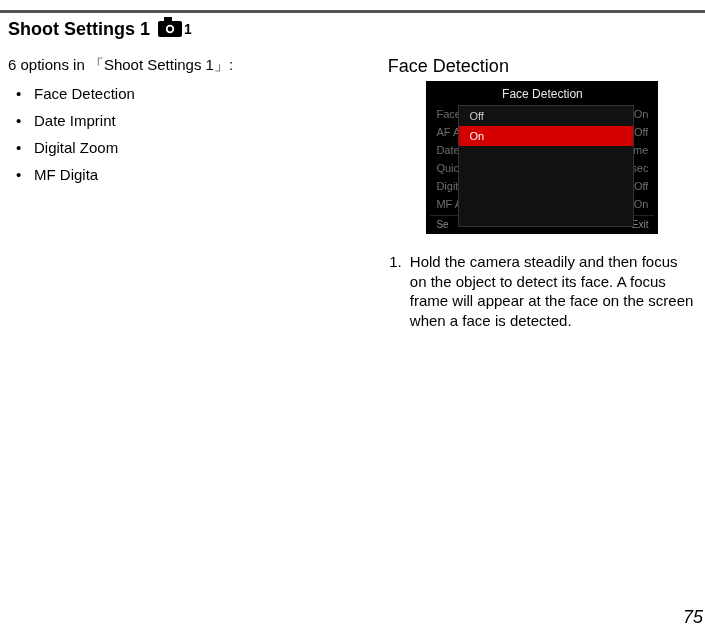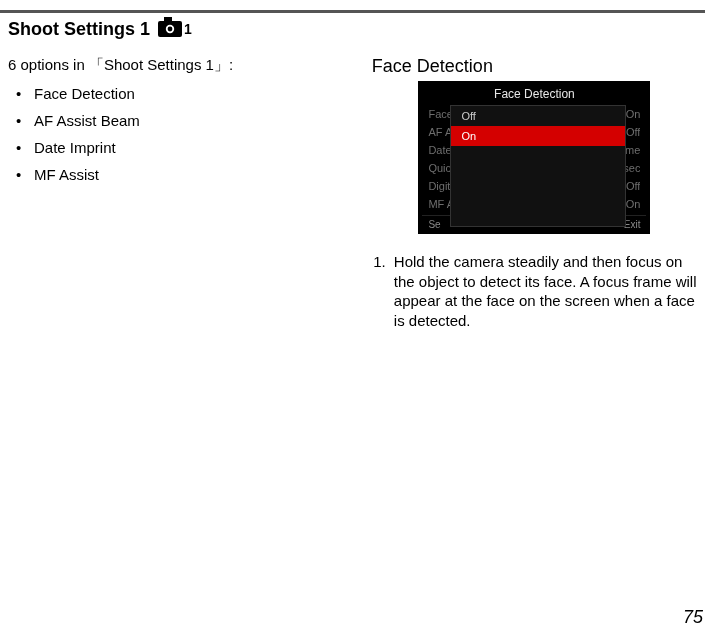--- a/index.html
+++ b/index.html
@@ -24,21 +24,21 @@
     display: flex;
     align-items: center;
     gap: 8px;
     margin-bottom: 14px;
   }
   .heading .cam-icon {
     display: inline-block;
   }
   .columns {
     display: flex;
-    gap: 40px;
+    gap: 56px;
   }
   .col-left {
     flex: 0 0 47%;
     font-size: 15px;
   }
   .col-right {
     flex: 1;
     font-size: 15px;
   }
   .intro {
@@ -168,23 +168,23 @@
       </svg>
     </span>
   </div>
 
   <div class="columns">
 
     <div class="col-left">
       <div class="intro">6 options in 「Shoot Settings 1」:</div>
       <ul class="options">
         <li>Face Detection</li>
-        <li>AF Assist Beam</li>
         <li>Date Imprint</li>
-        <li>MF Assist</li>
+        <li>Digital Zoom</li>
+        <li>MF Digita</li>
       </ul>
     </div>
 
     <div class="col-right">
       <div class="sub-heading">Face Detection</div>
 
       <div class="lcd-wrap">
         <div class="lcd">
           <div class="lcd-title">Face Detection</div>
           <div class="lcd-rows">

